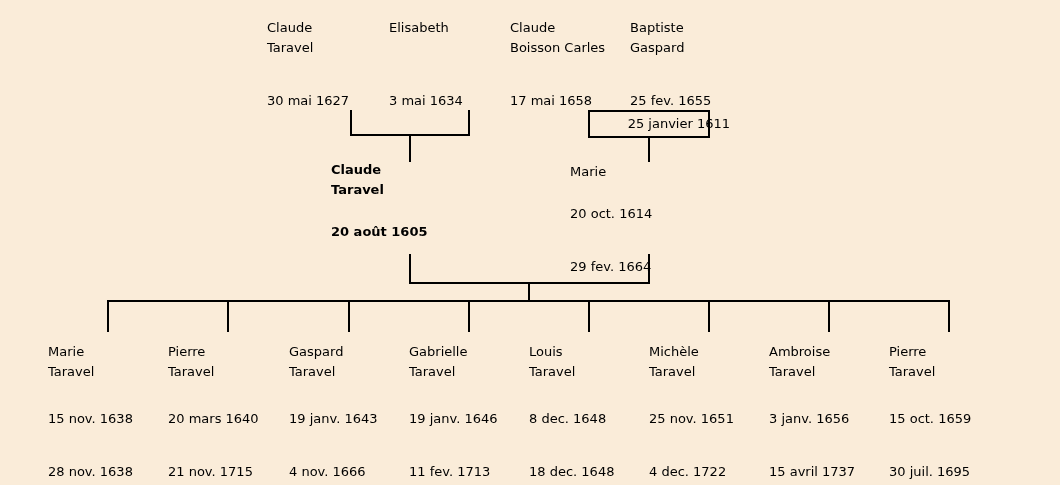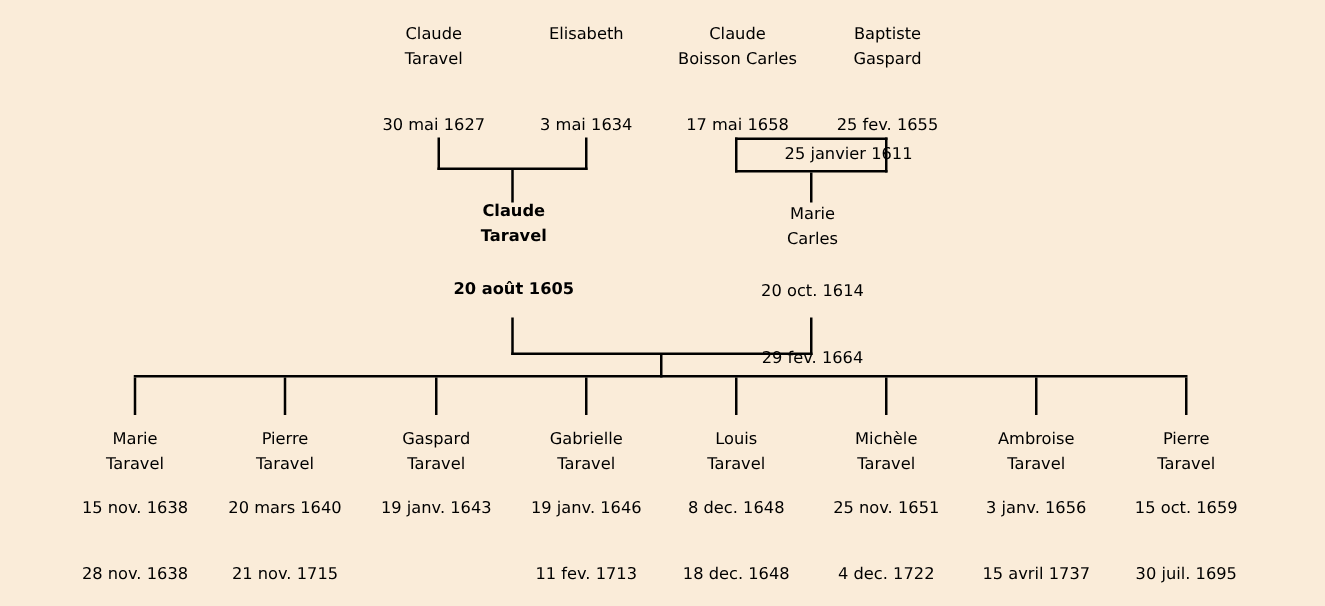--- a/index.html
+++ b/index.html
@@ -6,26 +6,26 @@
   html, body { background: #faecd9; }
   .canvas {
     position: relative;
     width: 1060px;
     height: 485px;
     background: #faecd9;
     font-family: "DejaVu Sans", sans-serif;
     color: #000;
     overflow: hidden;
   }
-  .person { position: absolute; text-align: center; font-size: 13px; }
+  .person { position: absolute; text-align: left; font-size: 13px; }
   .nm { line-height: 20px; min-height: 20px; }
   .dt { line-height: 21px; margin-top: 32px; }
   .g1 .dates { }
   .parent .dates { margin-top: 21px; }
-  .child .dates { margin-top: 14px; }
+  .child .dates { margin-top: 26px; }
   .bold { font-weight: bold; }
   .hline, .vline { position: absolute; background: #000; }
   .hline { height: 2px; }
   .vline { width: 2px; }
   .mdate {
     position: absolute;
     left: 570px; top: 112px; width: 160px;
     text-align: right; font-size: 13px; line-height: 24px;
   }
 </style>
@@ -67,21 +67,20 @@
   <div class="mdate">25 janvier 1611</div>
   <div class="vline" style="left:648px; top:138px; height:24px;"></div>
 
   <div class="person parent bold" style="left:331px; top:160px; width:160px;">
     <div class="nm">Claude</div>
     <div class="nm">Taravel</div>
     <div class="dt dates">20 août 1605</div>
   </div>
   <div class="person parent" style="left:570px; top:162px; width:160px;">
     <div class="nm">Marie</div>
-    <div class="nm">Carles</div>
     <div class="dt dates">20 oct. 1614</div>
     <div class="dt">29 fev. 1664</div>
   </div>
 
   <div class="vline" style="left:409px; top:254px; height:30px;"></div>
   <div class="vline" style="left:648px; top:254px; height:30px;"></div>
   <div class="hline" style="left:409px; top:282px; width:241px;"></div>
   <div class="vline" style="left:528px; top:284px; height:18px;"></div>
 
   <div class="hline" style="left:107px; top:300px; width:843px;"></div>
@@ -103,20 +102,21 @@
   <div class="person child" style="left:168px; top:342px; width:120px;">
     <div class="nm">Pierre</div>
     <div class="nm">Taravel</div>
     <div class="dt dates">20 mars 1640</div>
     <div class="dt">21 nov. 1715</div>
   </div>
   <div class="person child" style="left:289px; top:342px; width:120px;">
     <div class="nm">Gaspard</div>
     <div class="nm">Taravel</div>
     <div class="dt dates">19 janv. 1643</div>
+    <div class="dt">4 nov. 1666</div>
   </div>
   <div class="person child" style="left:409px; top:342px; width:120px;">
     <div class="nm">Gabrielle</div>
     <div class="nm">Taravel</div>
     <div class="dt dates">19 janv. 1646</div>
     <div class="dt">11 fev. 1713</div>
   </div>
   <div class="person child" style="left:529px; top:342px; width:120px;">
     <div class="nm">Louis</div>
     <div class="nm">Taravel</div>

